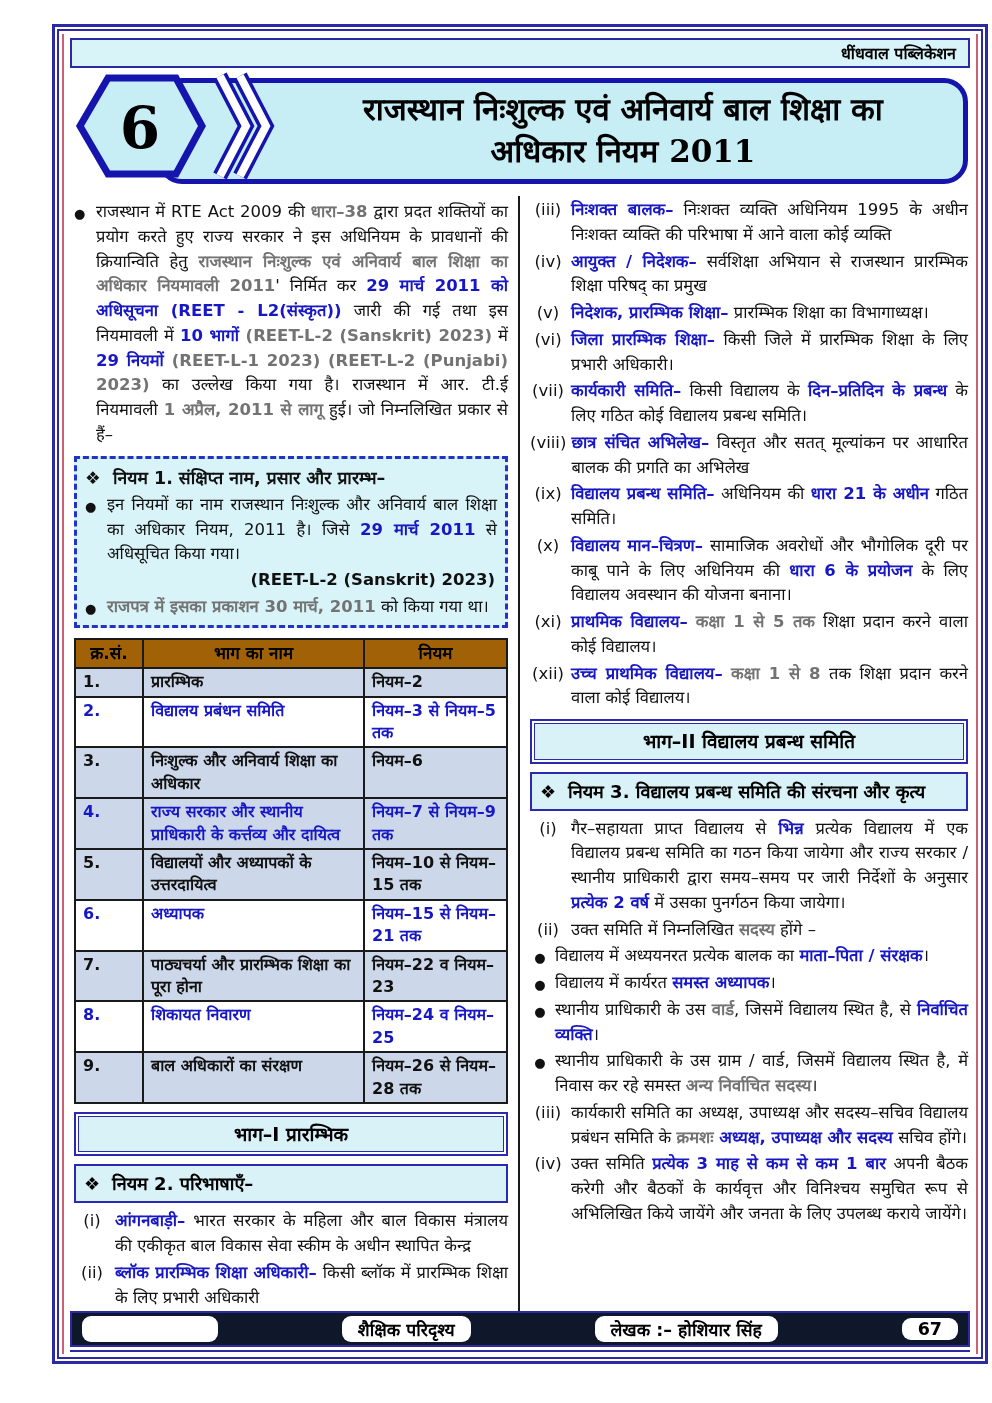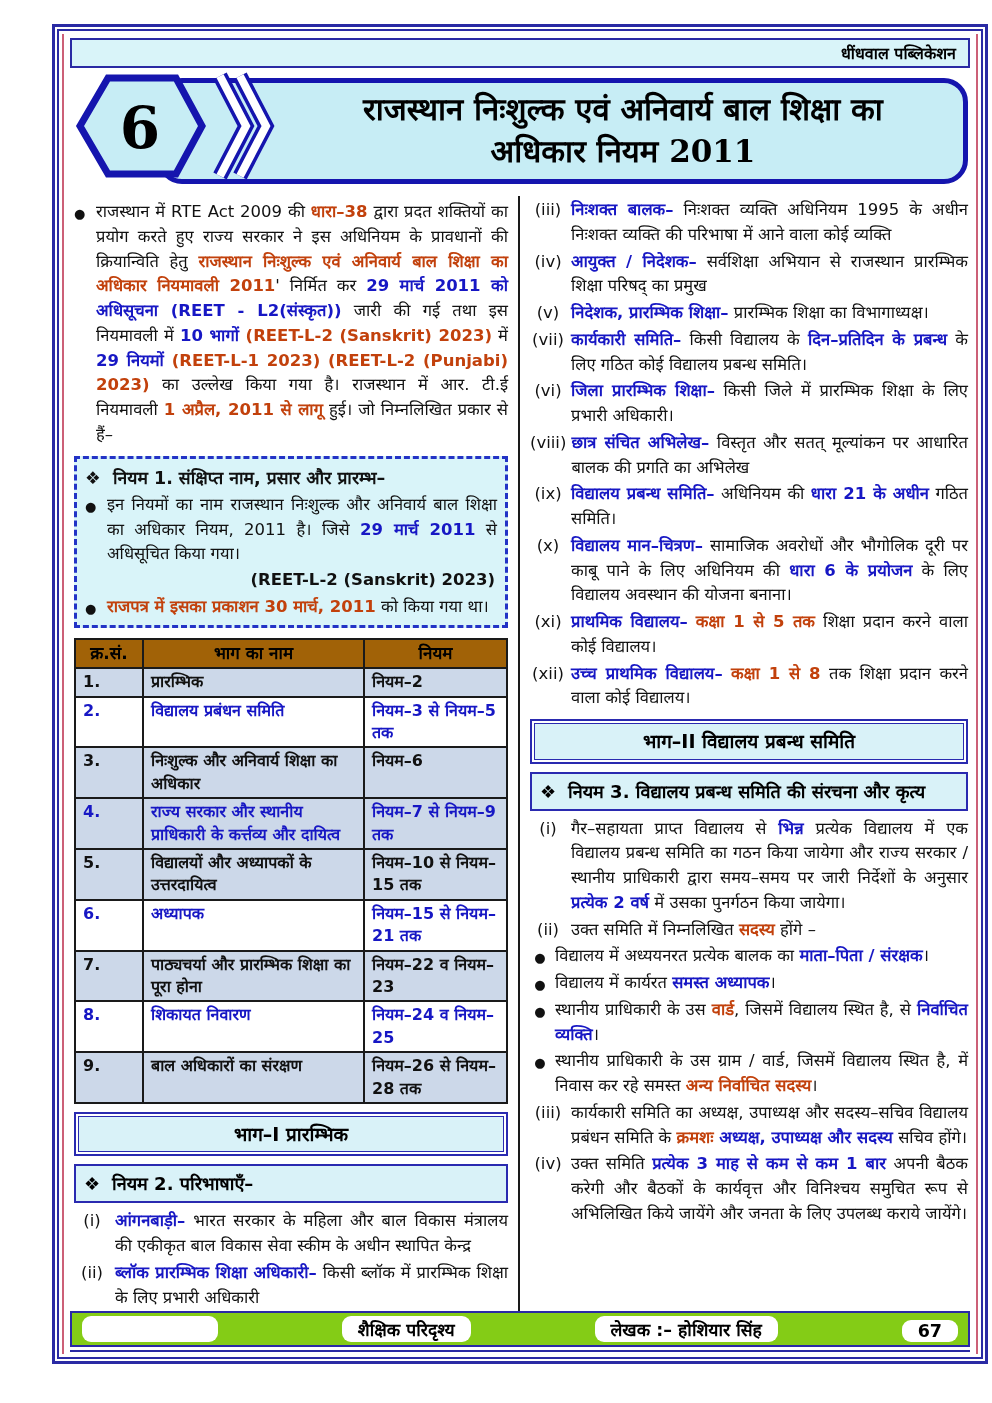--- a/index.html
+++ b/index.html
@@ -21,21 +21,21 @@
   .title1{font-size:31px;}
   .title2{font-size:31px;}
   
   .columns{flex:1;display:flex;overflow:hidden;margin-top:2px;}
   .col{width:50%;box-sizing:border-box;font-size:16.5px;color:#111;line-height:1.5;}
   .col.left{padding:0 10px 0 4px;border-right:2px solid #1a1a1a;}
   .col.right{padding:0 2px 0 10px;}
   p{margin:0;}
   .jus{text-align:justify;}
   .k{color:#111;}
-  .kb{color:#c2410c;font-weight:700;}
+  .kb{color:#737373;font-weight:700;}
   .blb{color:#1717c4;font-weight:700;}
   
   .bullet-para{display:flex;gap:8px;margin:4px 0 8px 0;}
   .bullet-para .bchar{flex:0 0 14px;font-size:13px;padding-top:4px;}
   
   .dashedbox{border:3px dashed #2333c6;background:#d9f4f9;padding:4px 8px;margin:6px 0 10px 0;}
   .rule-head-line{display:flex;gap:10px;font-weight:700;font-size:17.5px;margin:2px 0;}
   .rule-head-line .dchar{flex:0 0 18px;}
   .boxitem{display:flex;gap:8px;margin:1px 0;}
   .boxitem .bchar{flex:0 0 14px;font-size:13px;padding-top:4px;}
@@ -55,21 +55,21 @@
         font-weight:700;font-size:19px;padding:3px 4px;color:#000;}
   .rule-header{border:2px solid #2a2ab0;background:#d9f2f8;display:flex;gap:10px;
         font-weight:700;font-size:18px;padding:4px 8px;margin:0 0 6px 0;color:#000;}
   .rule-header .dchar{flex:0 0 18px;}
   
   .def{display:flex;gap:5px;margin:2px 0;}
   .def .def-label{flex:0 0 36px;text-align:center;}
   .def.bullet .def-label{flex:0 0 20px;font-size:13px;padding-top:4px;}
   .def .def-text{flex:1;text-align:justify;}
   
-  .footerbar{display:flex;align-items:flex-end;background:#84cc16;border:2.5px solid #2a2aa4;
+  .footerbar{display:flex;align-items:center;background:#0f172a;border:2.5px solid #2a2aa4;
         padding:3px 10px;margin-top:auto;}
   .fbox{background:#fff;border-radius:9px;padding:1px 16px;font-weight:700;font-size:17.5px;color:#000;}
   .fbox.empty{width:104px;height:24px;}
   .sp{flex:1;}
   .hline{border-top:2.5px solid #2a2aa4;margin:3px 0 2px 0;}
 </style>
 </head>
 <body>
 
 <div class="page">
@@ -208,26 +208,26 @@
         </div>
         <div class="def">
           <span class="def-label">(iv)</span>
           <p class="def-text"><span class="blb">आयुक्त / निदेशक–</span><span class="k"> सर्वशिक्षा अभियान से राजस्थान प्रारम्भिक शिक्षा परिषद् का प्रमुख</span></p>
         </div>
         <div class="def">
           <span class="def-label">(v)</span>
           <p class="def-text"><span class="blb">निदेशक, प्रारम्भिक शिक्षा–</span><span class="k"> प्रारम्भिक शिक्षा का विभागाध्यक्ष।</span></p>
         </div>
         <div class="def">
+          <span class="def-label">(vi)</span>
+          <p class="def-text"><span class="blb">जिला प्रारम्भिक शिक्षा–</span><span class="k"> किसी जिले में प्रारम्भिक शिक्षा के लिए प्रभारी अधिकारी।</span></p>
+        </div>
+        <div class="def">
           <span class="def-label">(vii)</span>
           <p class="def-text"><span class="blb">कार्यकारी समिति–</span><span class="k"> किसी विद्यालय के </span><span class="blb">दिन–प्रतिदिन के प्रबन्ध</span><span class="k"> के लिए गठित कोई विद्यालय प्रबन्ध समिति।</span></p>
-        </div>
-        <div class="def">
-          <span class="def-label">(vi)</span>
-          <p class="def-text"><span class="blb">जिला प्रारम्भिक शिक्षा–</span><span class="k"> किसी जिले में प्रारम्भिक शिक्षा के लिए प्रभारी अधिकारी।</span></p>
         </div>
         <div class="def">
           <span class="def-label">(viii)</span>
           <p class="def-text"><span class="blb">छात्र संचित अभिलेख–</span><span class="k"> विस्तृत और सतत् मूल्यांकन पर आधारित  बालक की प्रगति का अभिलेख</span></p>
         </div>
         <div class="def">
           <span class="def-label">(ix)</span>
           <p class="def-text"><span class="blb">विद्यालय प्रबन्ध समिति–</span><span class="k"> अधिनियम की </span><span class="blb">धारा 21 के अधीन</span><span class="k"> गठित समिति।</span></p>
         </div>
         <div class="def">

